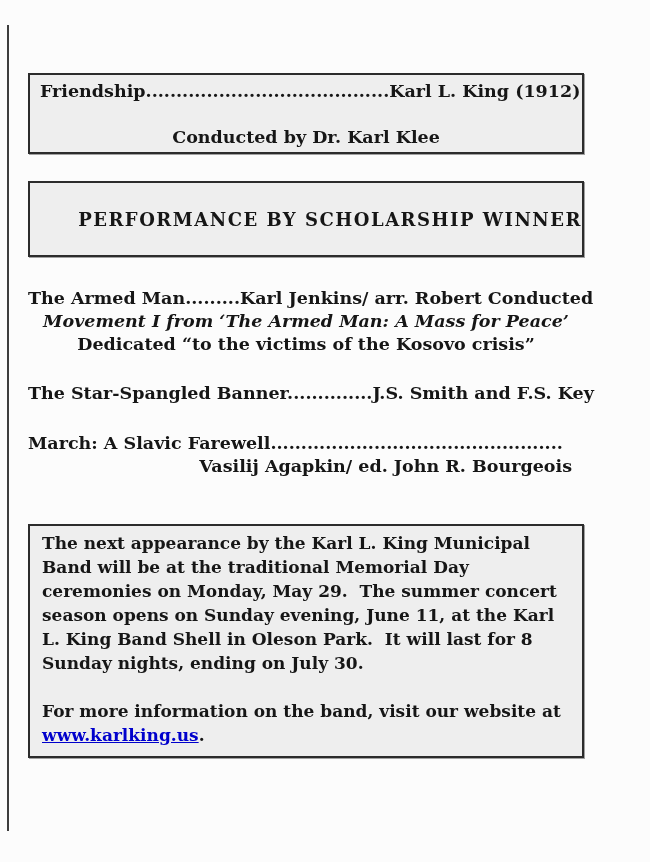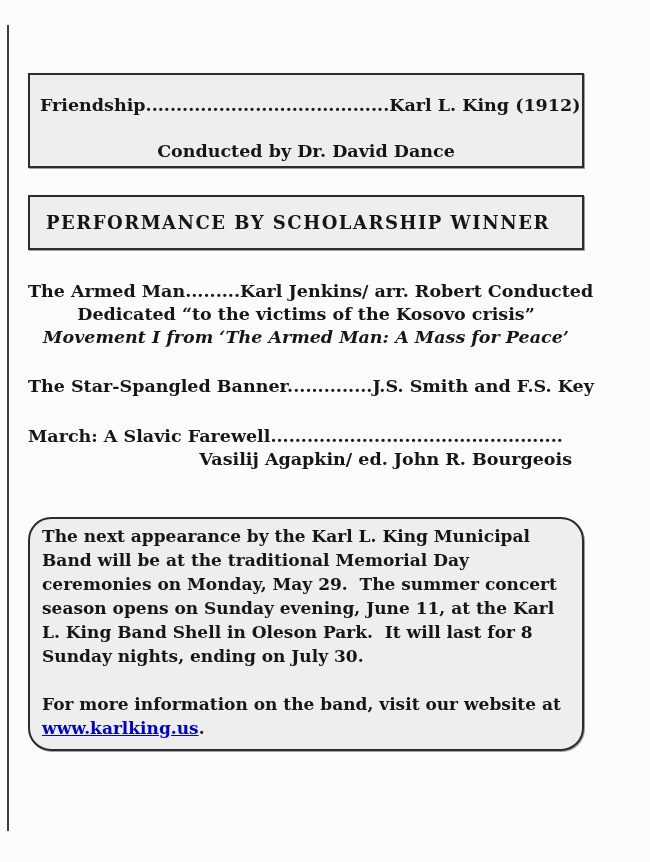--- a/index.html
+++ b/index.html
@@ -47,45 +47,44 @@
   }
   .center { text-align: center; }
   .italic { font-style: italic; }
   .right-indent {
     text-align: right;
     padding-right: 12px;
   }
 
   #program-box {
     margin-top: 73px;
-    padding: 19px 10px 3px 10px;
+    padding: 5px 10px 3px 10px;
   }
   #title-box {
     margin-top: 27px;
-    height: 55px;
+    height: 76px;
     display: flex;
     align-items: center;
-    justify-content: flex-start;
+    justify-content: flex-end;
     padding-left: 16px;
   }
   #title-box .title-text {
     font-size: 18px;
     letter-spacing: 1.5px;
     white-space: nowrap;
   }
   #armed-section { margin-top: 30px; }
   #march-section { margin-top: 27px; }
   #banner-section { margin-top: 26px; }
 
   #info-box {
     margin-top: 46px;
     padding: 5px 12px 9px 12px;
     font-size: 17px;
     line-height: 24px;
-    border-radius: 23px;
   }
   .info-line {
     white-space: pre-wrap;
   }
   .blank-info {
     height: 24px;
   }
   a.site-link {
     color: #0000cc;
     text-decoration: underline;
@@ -95,31 +94,31 @@
 </head>
 <body>
 
 <div class="left-rule"></div>
 
 <div class="content">
 
   <div class="box" id="program-box">
     <div class="pline">Friendship........................................Karl L. King (1912)</div>
     <div class="blank"></div>
-    <div class="pline center">Conducted by Dr. David Dance</div>
+    <div class="pline center">Conducted by Dr. Karl Klee</div>
   </div>
 
   <div class="box" id="title-box">
     <div class="title-text">PERFORMANCE BY SCHOLARSHIP WINNER</div>
   </div>
 
   <div id="armed-section">
     <div class="pline">The Armed Man.........Karl Jenkins/ arr. Robert Conducted</div>
+    <div class="pline center italic">Movement I from ‘The Armed Man: A Mass for Peace’</div>
     <div class="pline center">Dedicated “to the victims of the Kosovo crisis”</div>
-    <div class="pline center italic">Movement I from ‘The Armed Man: A Mass for Peace’</div>
   </div>
 
   <div id="banner-section">
     <div class="pline">The Star-Spangled Banner..............J.S. Smith and F.S. Key</div>
   </div>
 
   <div id="march-section">
     <div class="pline">March: A Slavic Farewell................................................</div>
     <div class="pline right-indent">Vasilij Agapkin/ ed. John R. Bourgeois</div>
   </div>

